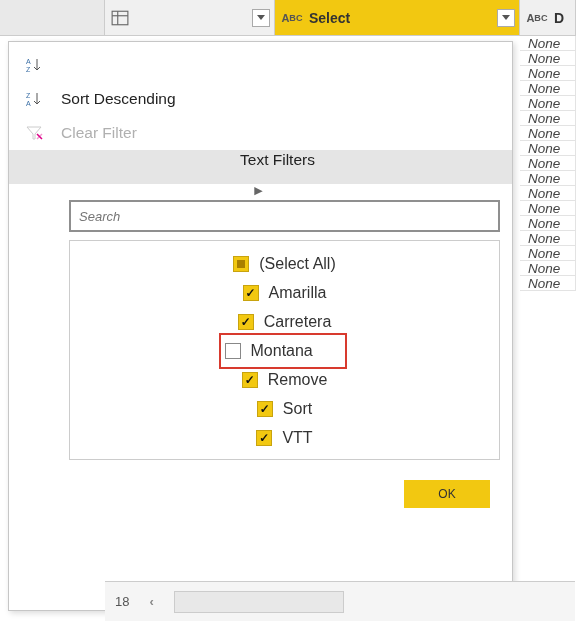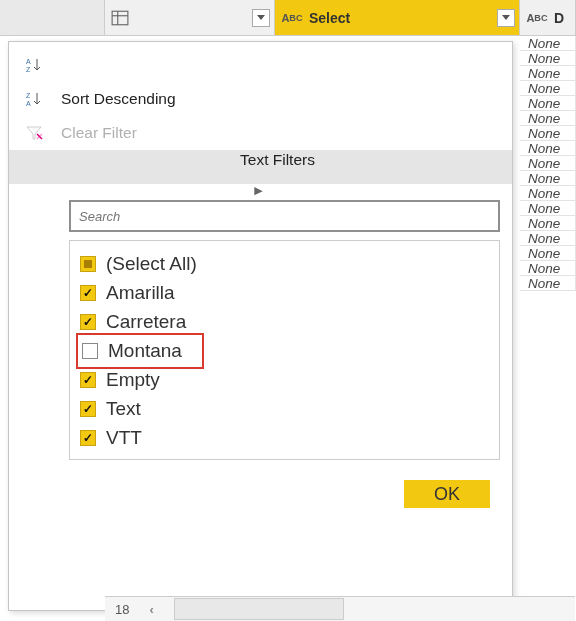--- a/index.html
+++ b/index.html
@@ -145,21 +145,22 @@
     margin: 2px 12px 0 60px;
     border: 1px solid #ccc;
     padding: 8px 10px;
     height: 220px;
   }
   .check-row {
     display: flex;
     align-items: center;
     gap: 10px;
     height: 29px;
-    font-size: 19px;
+    font-size: 16px;
+    justify-content: center;
   }
   .checkbox {
     width: 16px; height: 16px;
     border: 1px solid #888;
     display: flex; align-items: center; justify-content: center;
     font-size: 12px;
     font-weight: bold;
   }
   .checkbox.mixed { background: #F2C811; border-color: #c8a30f; }
   .checkbox.mixed::after {
@@ -178,33 +179,33 @@
   }
 
   .button-row {
     display: flex;
     gap: 14px;
     justify-content: flex-end;
     padding: 20px 22px 0 0;
   }
   .btn {
     width: 86px; height: 28px;
-    font-size: 18px;
+    font-size: 12px;
     border: 1px solid #888;
     background: #fff;
     display: flex; align-items: center; justify-content: center;
     cursor: pointer;
   }
   .btn.primary { background: #F2C811; border-color: #F2C811; }
 
   .footer-row {
     position:absolute;
     left:105px;
     bottom:0;
-    height:25px;
+    height:40px;
     width:470px;
     border-top:1px solid #ccc;
     display:flex;
     align-items:center;
     gap:20px;
     padding-left:10px;
     font-size:13px;
     color:#555;
     background:#f5f5f5;
     margin-top:27px;
@@ -334,25 +335,25 @@
       <span>Carretera</span>
     </div>
     <div class="check-row">
       <span class="highlight-row">
         <span class="checkbox unchecked"></span>
         <span>Montana</span>
       </span>
     </div>
     <div class="check-row">
       <span class="checkbox checked"></span>
-      <span>Empty</span>
-    </div>
-    <div class="check-row">
-      <span class="checkbox checked"></span>
-      <span>Text</span>
+      <span>Remove</span>
+    </div>
+    <div class="check-row">
+      <span class="checkbox checked"></span>
+      <span>Sort</span>
     </div>
     <div class="check-row">
       <span class="checkbox checked"></span>
       <span>VTT</span>
     </div>
   </div>
 
   <div class="button-row">
     <div class="btn primary">
       <span>OK</span>

